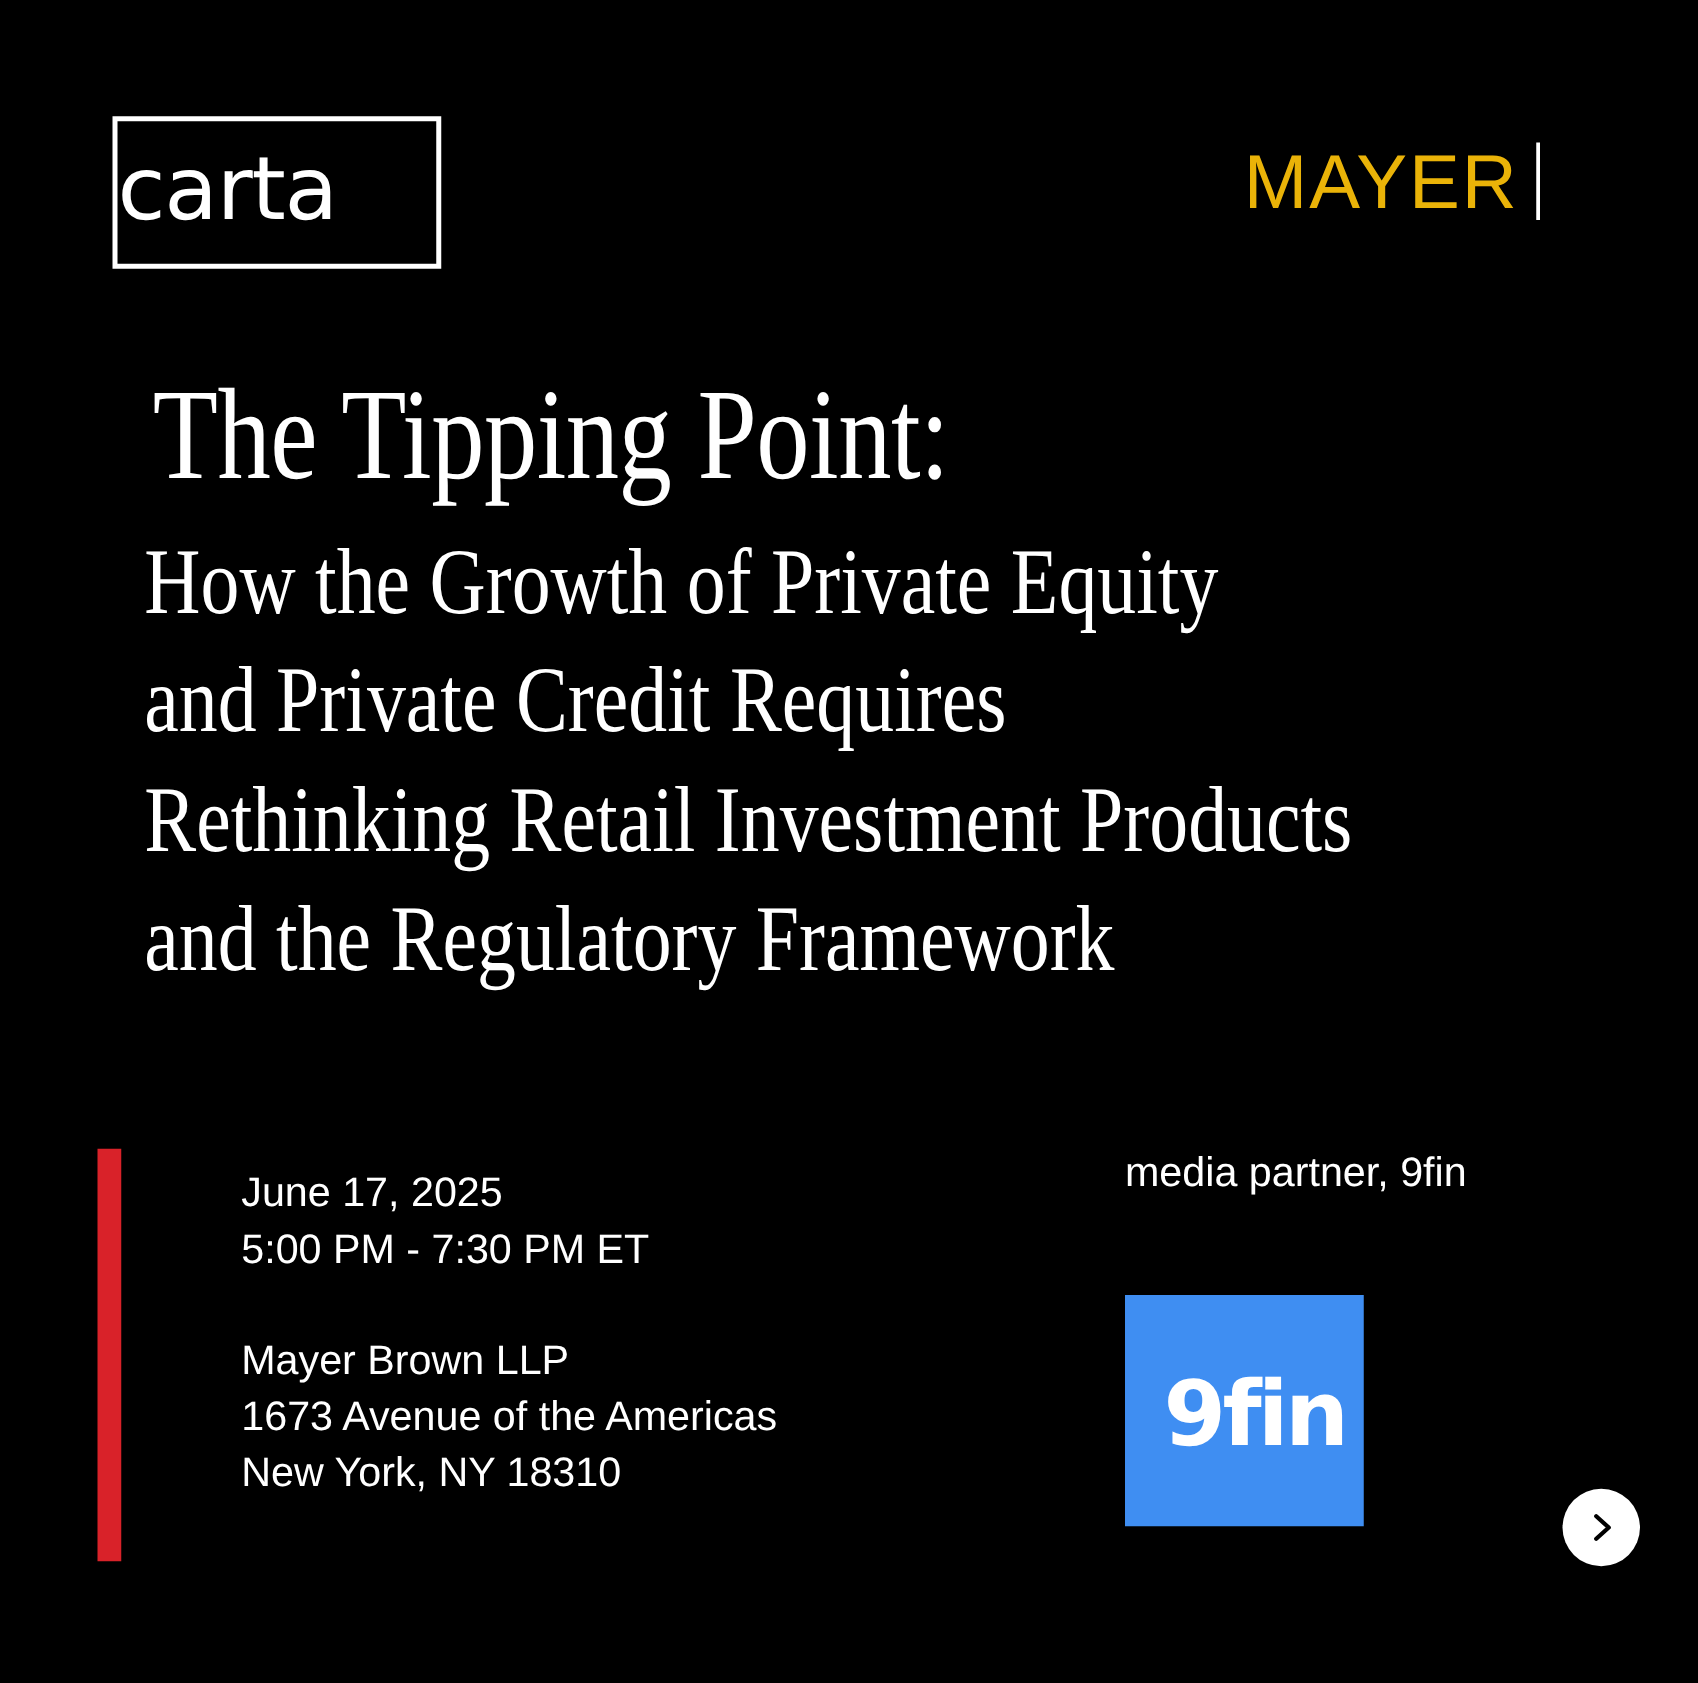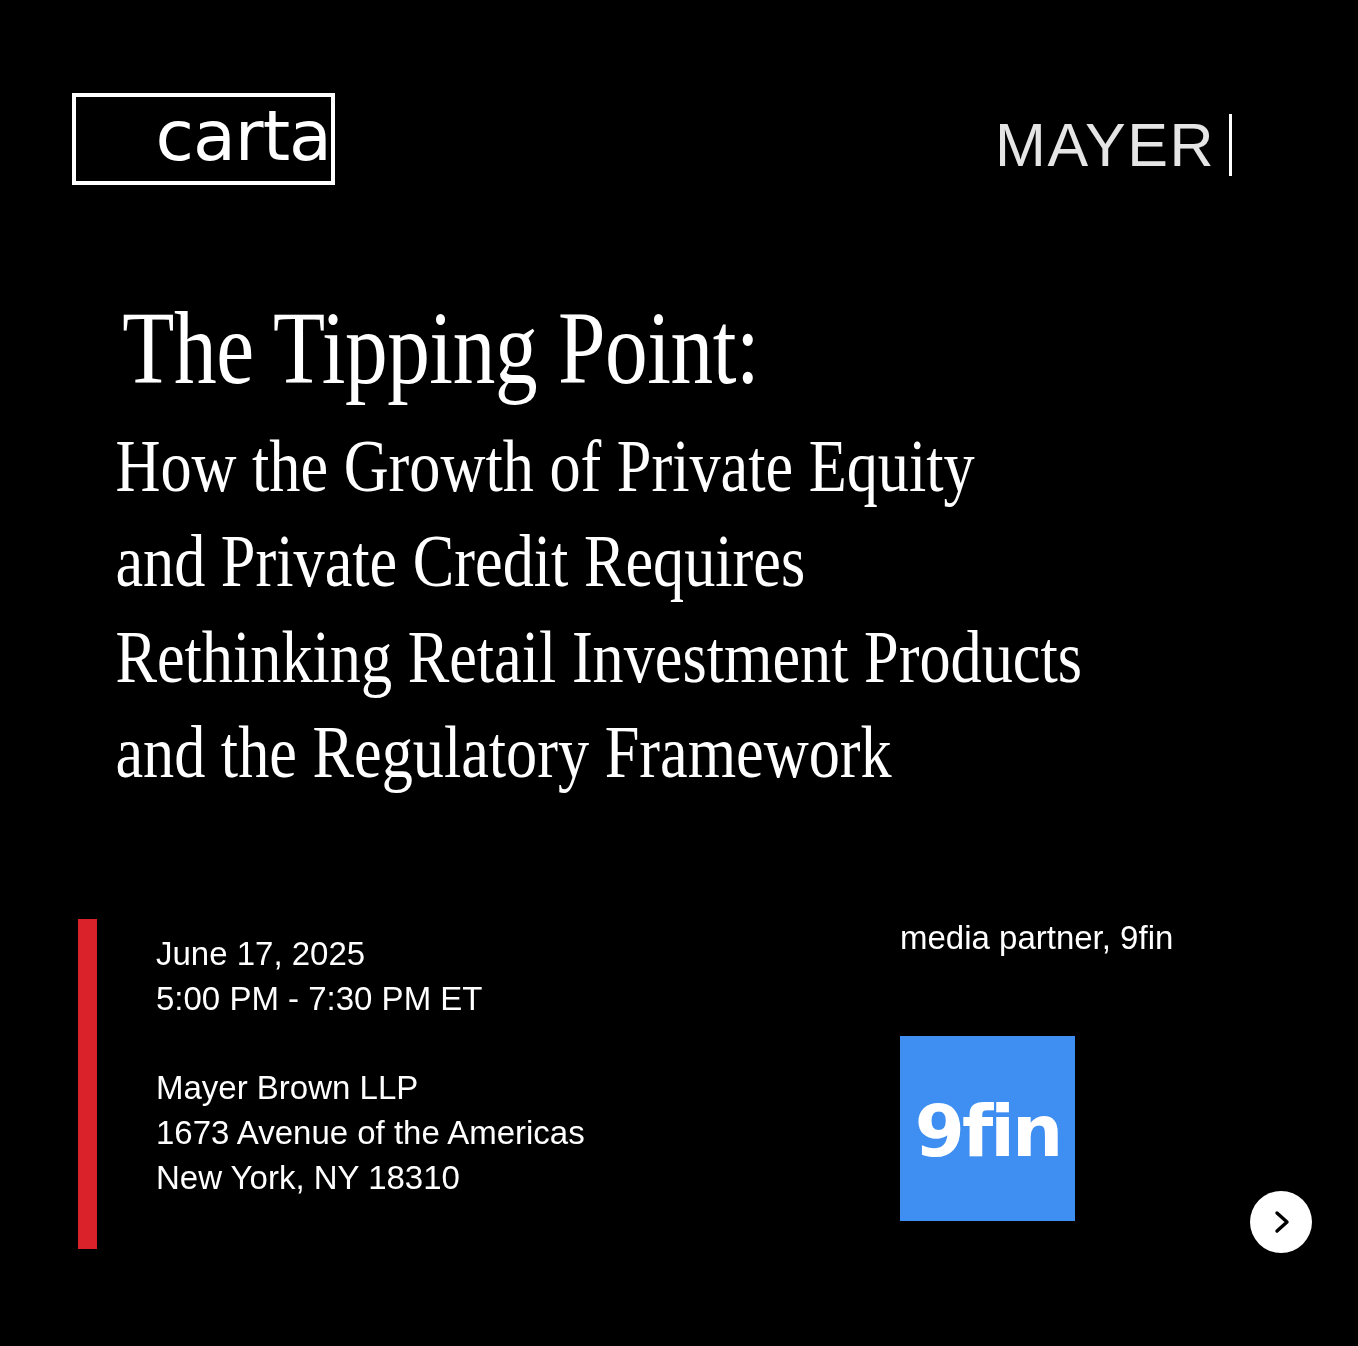--- a/index.html
+++ b/index.html
@@ -22,29 +22,29 @@
   
   .logo-row {
     position: absolute;
     top: 0;
     left: 0;
     width: 1358px;
     height: 250px;
   }
   .carta-logo {
     position: absolute;
-    left: 72px;
+    left: 90px;
     top: 93px;
     width: 263px;
-    height: 92px;
+    height: 122px;
     box-sizing: border-box;
     border: 4px solid #ffffff;
     display: flex;
     align-items: center;
-    justify-content: flex-end;
+    justify-content: flex-start;
   }
   .carta-wordmark {
     font-family: "DejaVu Sans", sans-serif;
     font-size: 70px;
     line-height: 1;
     font-weight: 400;
     letter-spacing: -1px;
     color: #ffffff;
     transform: translateY(-3px);
   }
@@ -55,21 +55,21 @@
     display: flex;
     align-items: center;
     height: 74px;
   }
   .mb-word {
     font-family: "Liberation Sans", sans-serif;
     font-weight: 300;
     font-size: 61px;
     letter-spacing: 1.5px;
     line-height: 1;
-    color: #e5e5e5;
+    color: #eab308;
   }
   .mb-divider {
     display: inline-block;
     width: 3px;
     height: 62px;
     background: #ffffff;
     margin: 0 14px;
   }
 
   
@@ -124,20 +124,21 @@
   }
   .details-group {
     margin: 0;
   }
   .details-group.venue {
     margin-top: 44px;
   }
   .details-line {
     display: block;
     white-space: nowrap;
+    margin-left: 37px;
   }
 
   
   .partner-block {
     position: absolute;
     left: 900px;
     top: 915px;
     width: 360px;
   }
   .partner-note {
@@ -152,20 +153,21 @@
   }
   .ninefin-logo {
     position: absolute;
     left: 0;
     top: 121px;
     width: 175px;
     height: 185px;
     display: flex;
     align-items: center;
     justify-content: center;
+    padding-left: 16px;
   }
   .ninefin-wordmark {
     font-family: "DejaVu Sans", sans-serif;
     font-weight: 700;
     font-size: 72px;
     line-height: 1;
     letter-spacing: -3px;
     color: #ffffff;
     transform: translateY(2px);
   }

